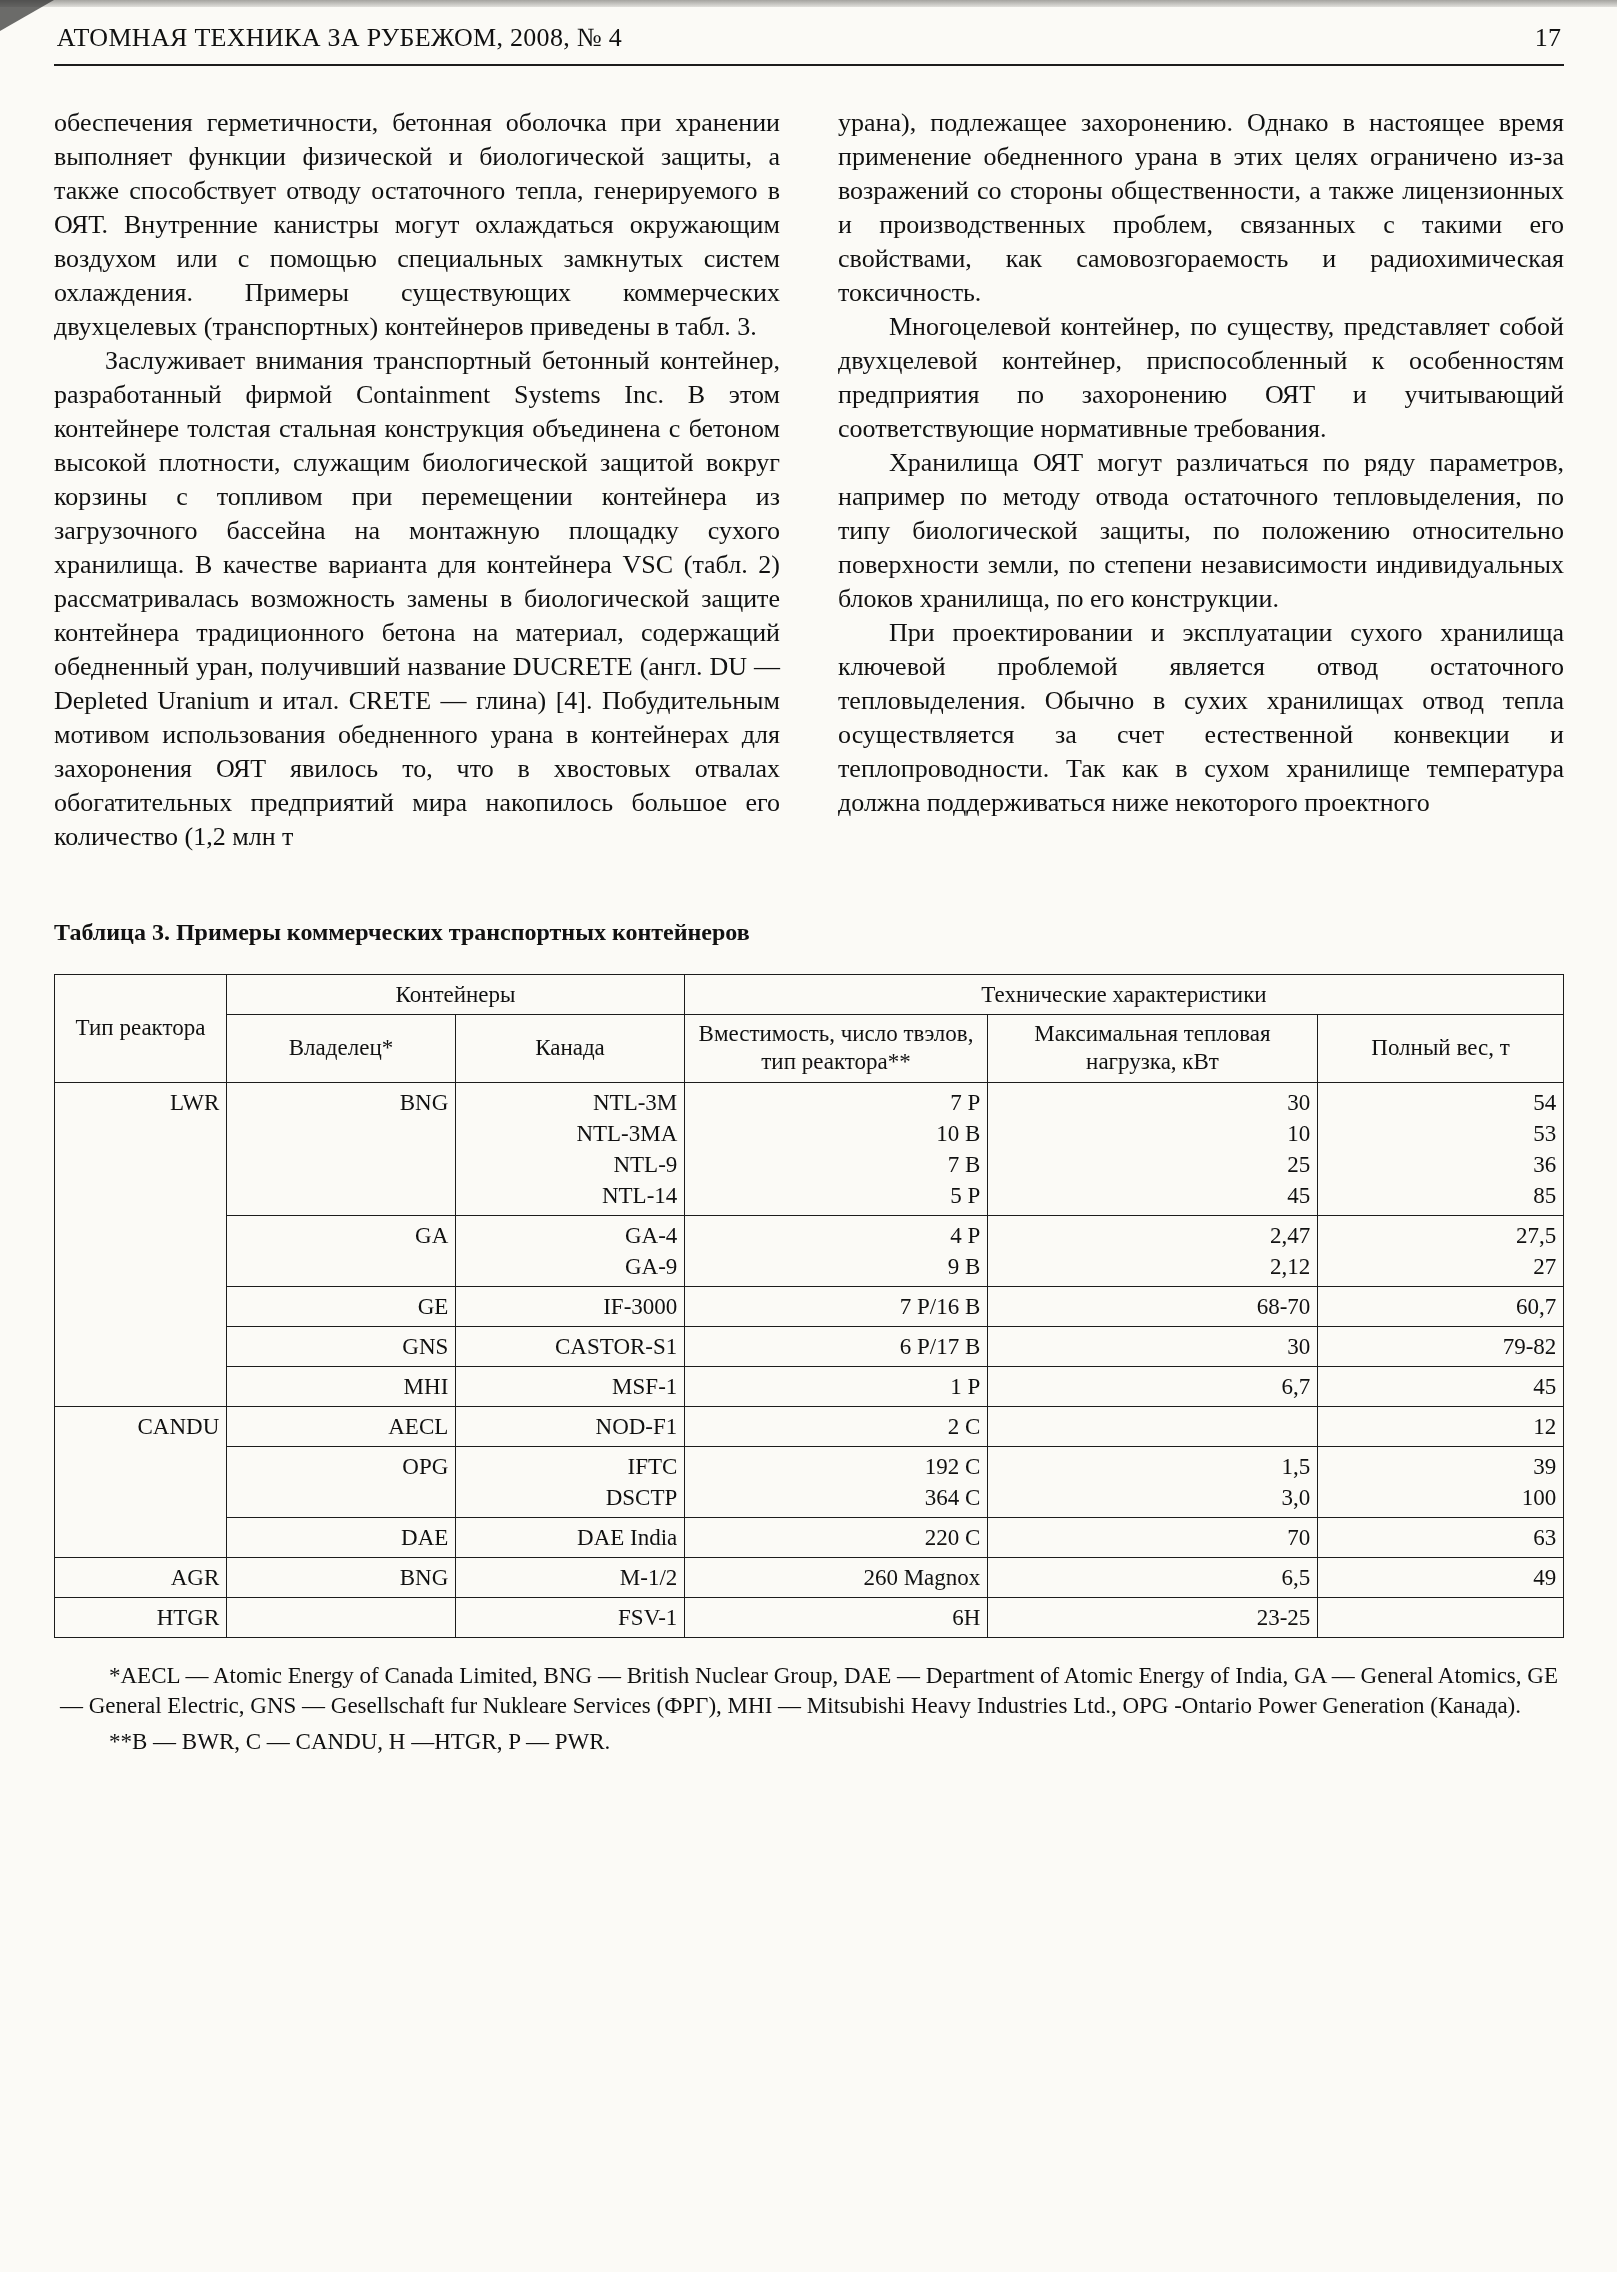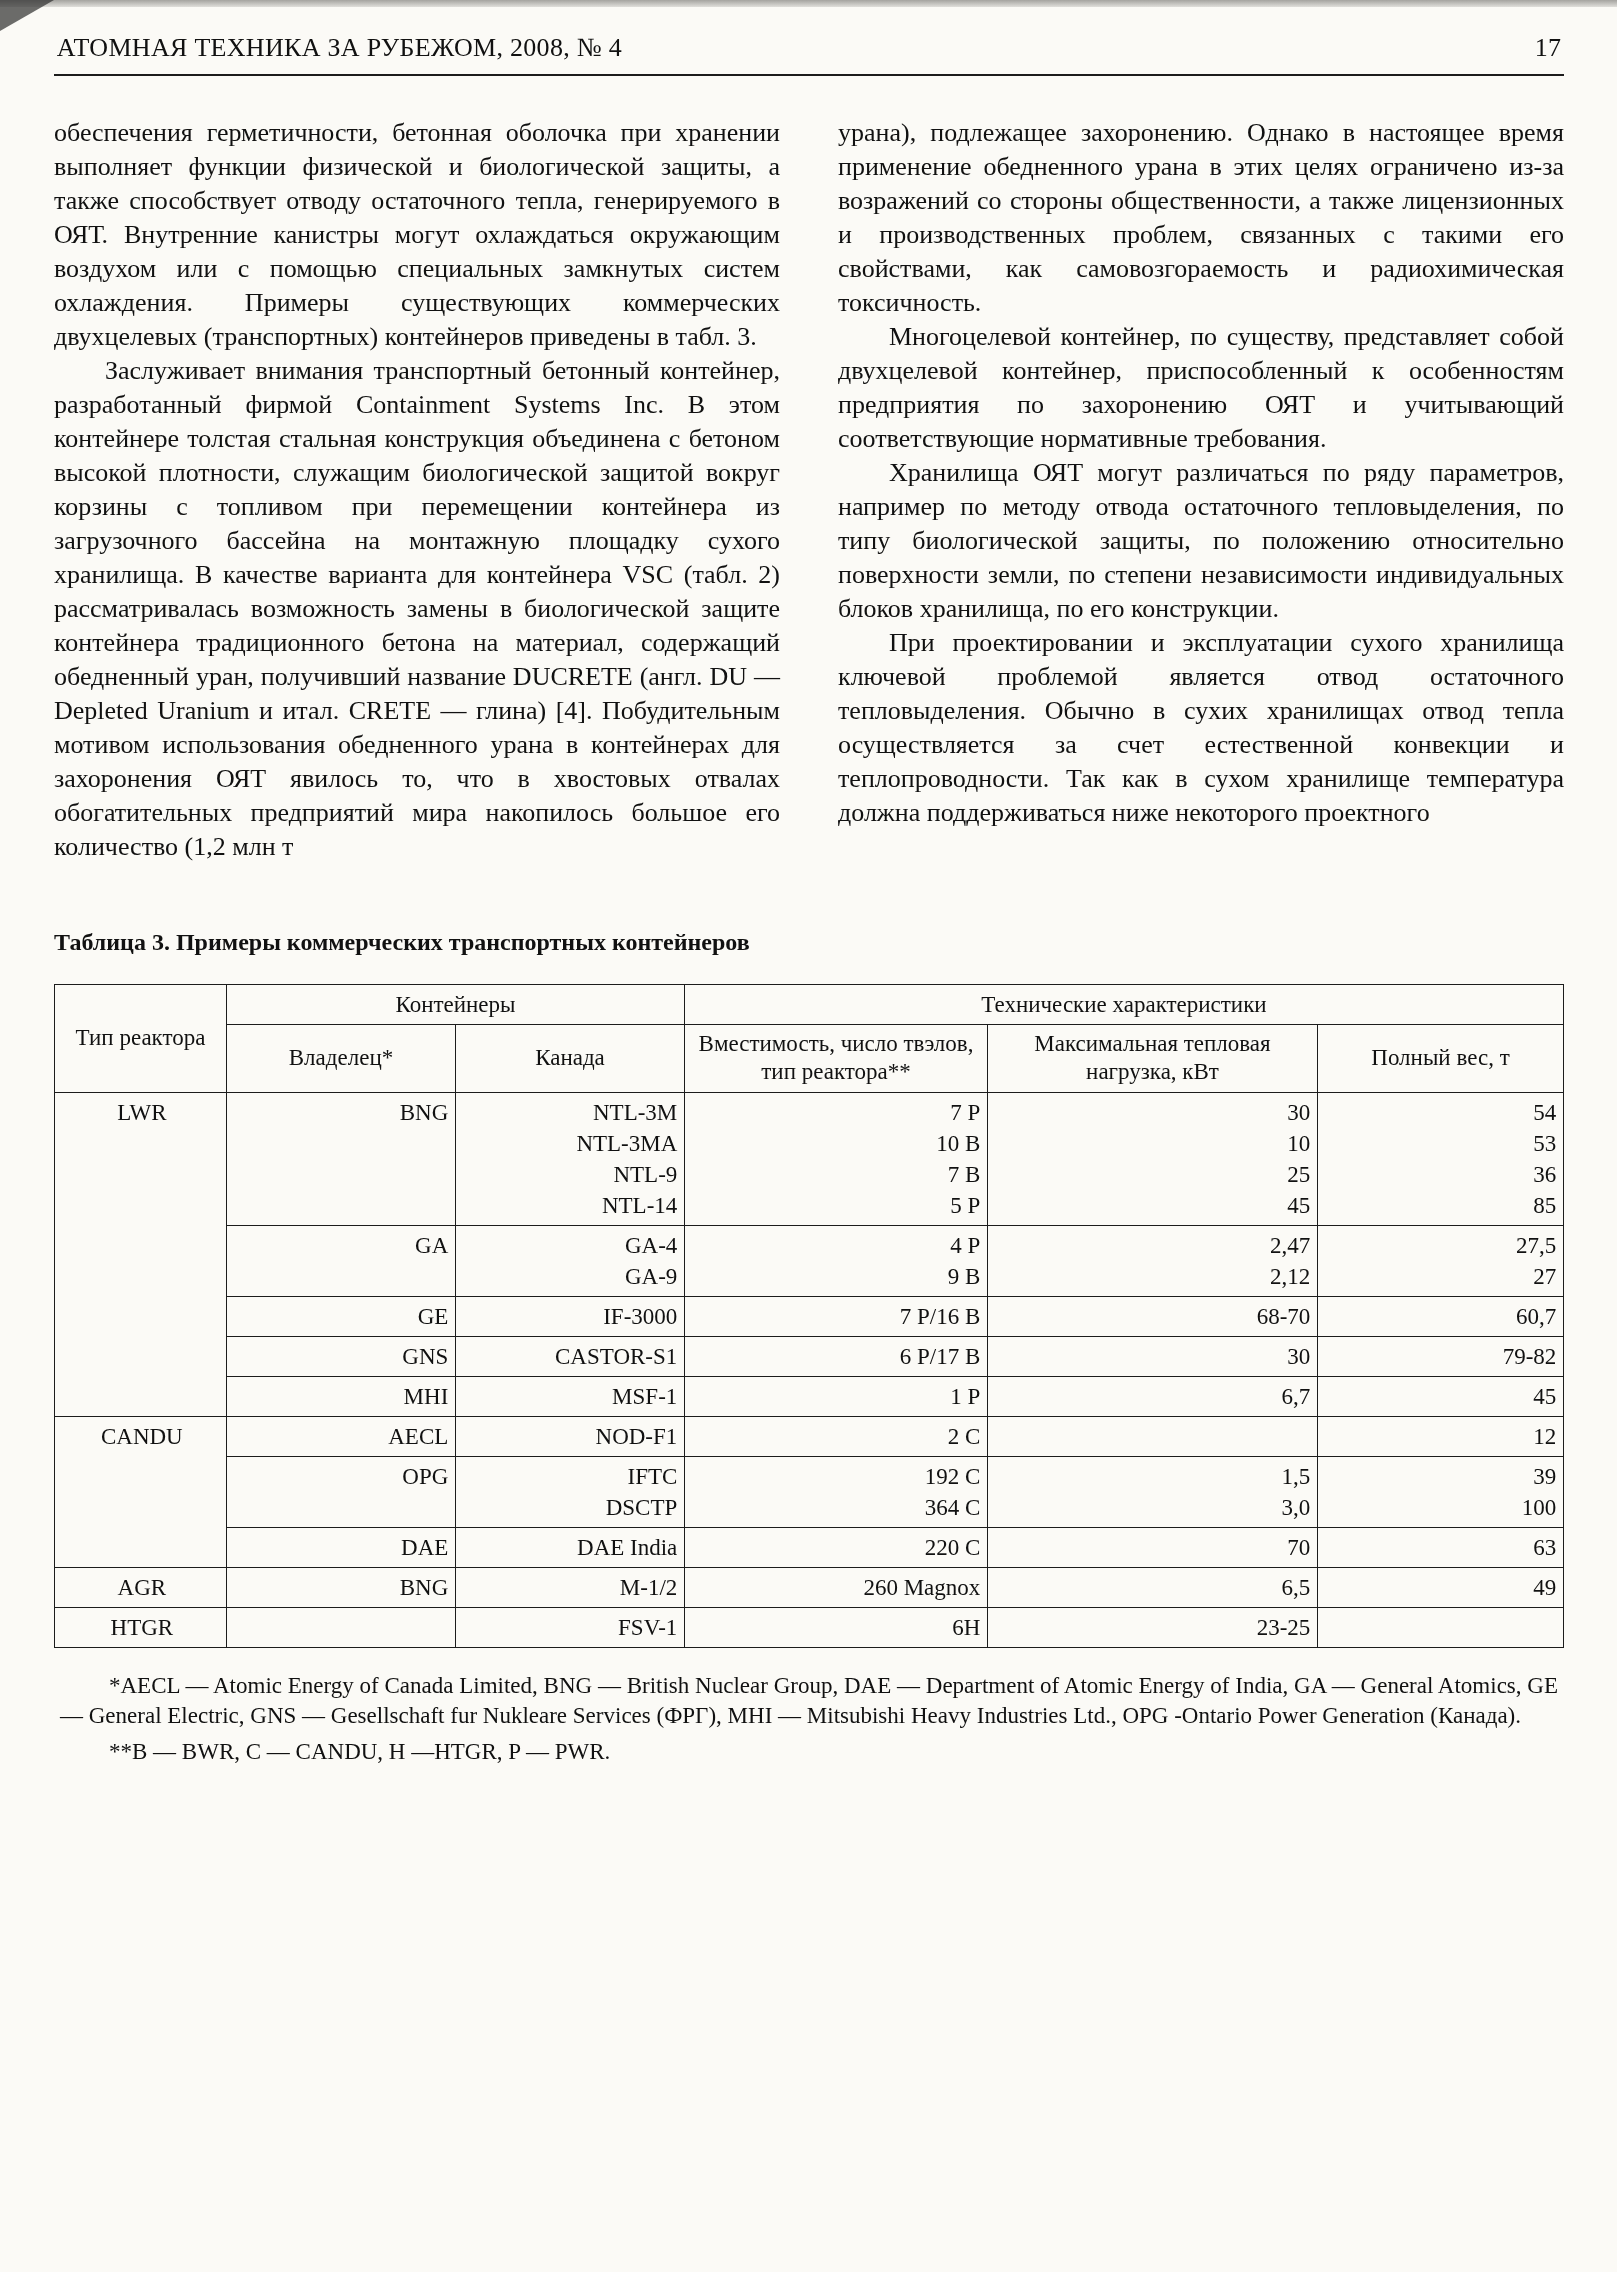--- a/index.html
+++ b/index.html
@@ -3,21 +3,21 @@
 <meta charset="utf-8">
 <style>
   html, body { margin: 0; padding: 0; background: #d8d7d3; }
   .page {
     position: relative;
     width: 1618px;
     height: 2273px;
     margin: 0 auto;
     background: #fbfaf6;
     box-sizing: border-box;
-    padding: 24px 54px 20px 54px;
+    padding: 14px 54px 20px 54px;
     font-family: "Liberation Serif", "DejaVu Serif", serif;
     color: #111;
     overflow: hidden;
   }
   
   .scan-top {
     position: absolute; top: 0; left: 0; width: 100%; height: 6.7px;
     background: linear-gradient(#8f8e8a, #d9d8d4);
     opacity: .8;
   }
@@ -73,21 +73,21 @@
   }
   table.containers th, table.containers td {
     border: 1.3px solid #1c1c1c;
     padding: 4px 6.7px;
     text-align: center;
     font-weight: normal;
     white-space: pre-line;
   }
   table.containers thead th { vertical-align: middle; line-height: 28px; padding: 5.4px 6.7px; }
   table.containers tbody td { vertical-align: top; text-align: right; }
-  table.containers td.reactor-cell { text-align: center; padding-left: 9.4px; }
+  table.containers td.reactor-cell { text-align: right; padding-left: 9.4px; }
   
   .footnotes {
     margin-top: 23px;
     font-size: 23px;
     line-height: 30px;
     text-align: justify;
   }
   .footnotes p { margin: 6px; text-indent: 49px; }
 </style>
 </head>

